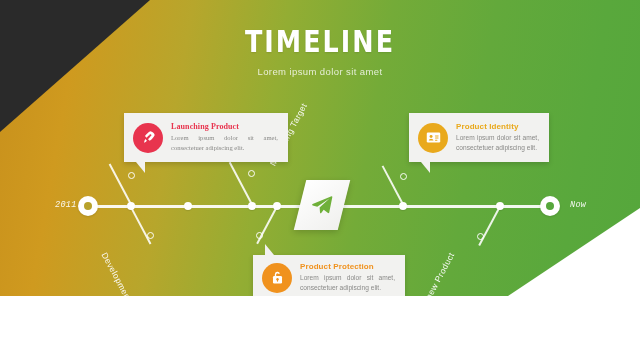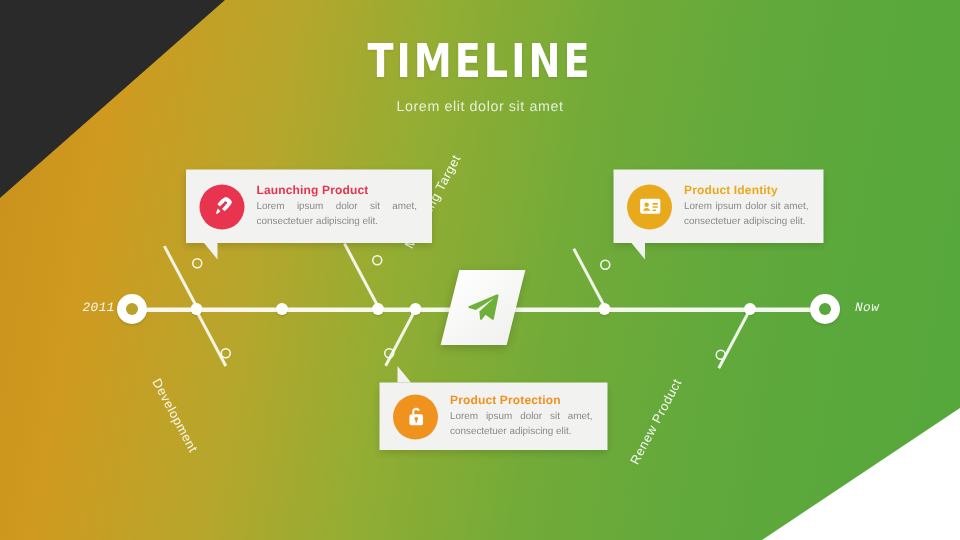--- a/index.html
+++ b/index.html
@@ -6,21 +6,21 @@
     margin: 0; padding: 0;
     background: #ffffff;
   }
   body {
     width: 640px; height: 360px;
     font-family: "Liberation Sans", sans-serif;
     overflow: hidden;
   }
   #slide {
     position: relative;
-    width: 640px; height: 360px;
+    width: 640px; height: 296px;
     overflow: hidden;
     background: linear-gradient(100deg, #c8901c 0%, #cf9a1f 12%, #b7a62c 28%, #93ad33 42%, #74ab38 57%, #63a93b 72%, #59a83c 88%, #55a73c 100%);
   }
 
   
   .wedge-dark {
     position: absolute; left: 0; top: 0;
     width: 150px; height: 132px;
     background: #2a2a2a;
     clip-path: polygon(0 0, 100% 0, 0 100%);
@@ -199,21 +199,21 @@
 </head>
 <body>
 
 <div id="slide">
 
   <div class="wedge-dark"></div>
   <div class="wedge-white-br"></div>
 
   <div class="header">
     <div class="title">TIMELINE</div>
-    <div class="subtitle">Lorem elit dolor sit amet</div>
+    <div class="subtitle">Lorem ipsum dolor sit amet</div>
   </div>
 
   <div class="axis"></div>
   <div class="end-ring left"></div>
   <div class="end-ring right"></div>
   <div class="edge-label year">2011</div>
   <div class="edge-label now">Now</div>
 
   <div class="node" style="left:127px"></div>
   <div class="node" style="left:184px"></div>
@@ -237,21 +237,21 @@
   <div class="stem" style="left:277px; top:206px; width:42px; transform:rotate(118deg);"></div>
   <div class="stem-dot" style="left:256px; top:232px;"></div>
 
   <div class="stem" style="left:500px; top:206px; width:44px; transform:rotate(118deg);"></div>
   <div class="stem-dot" style="left:477px; top:233px;"></div>
 
   <div class="diag-label" style="left:104px; top:248px; transform:rotate(62deg);">Development</div>
   <div class="diag-label" style="left:272px; top:160px; transform:rotate(-62deg);">Marketing Target</div>
   <div class="diag-label" style="left:452px; top:248px; transform:rotate(-62deg) translate(-100%,0);">Renew Product</div>
 
-  <div class="callout up" style="left:124px; top:113px; width:164px; height:49px;">
+  <div class="callout up" style="left:124px; top:113px; width:164px; height:49px;font-family:Liberation Serif, serif;">
     <div class="tail" style="left:12px;"></div>
     <div class="badge" style="background:#e8344e;">
       <svg width="17" height="17" viewBox="0 0 24 24" fill="#ffffff">
         <path d="M14.5 3.2c3 .4 5.3 2.2 6.3 5.1-1.6 3.3-4 6.1-7.2 8.3l-2.3-2.3 2.6-2.6a1.45 1.45 0 1 0-2-2l-2.6 2.6-2.3-2.3c2.2-3.2 5-5.6 7.5-6.8z"></path>
         <path d="M7.4 14.2l2.4 2.4c-1 1.3-2.4 2.2-4.2 2.7.4-1.9 1-3.5 1.8-5.1z"></path>
         <circle cx="14.6" cy="8.8" r="1.5" fill="#e8344e"></circle>
       </svg>
     </div>
     <div class="c-text">
       <div class="c-title" style="color:#e8344e;">Launching Product</div>

